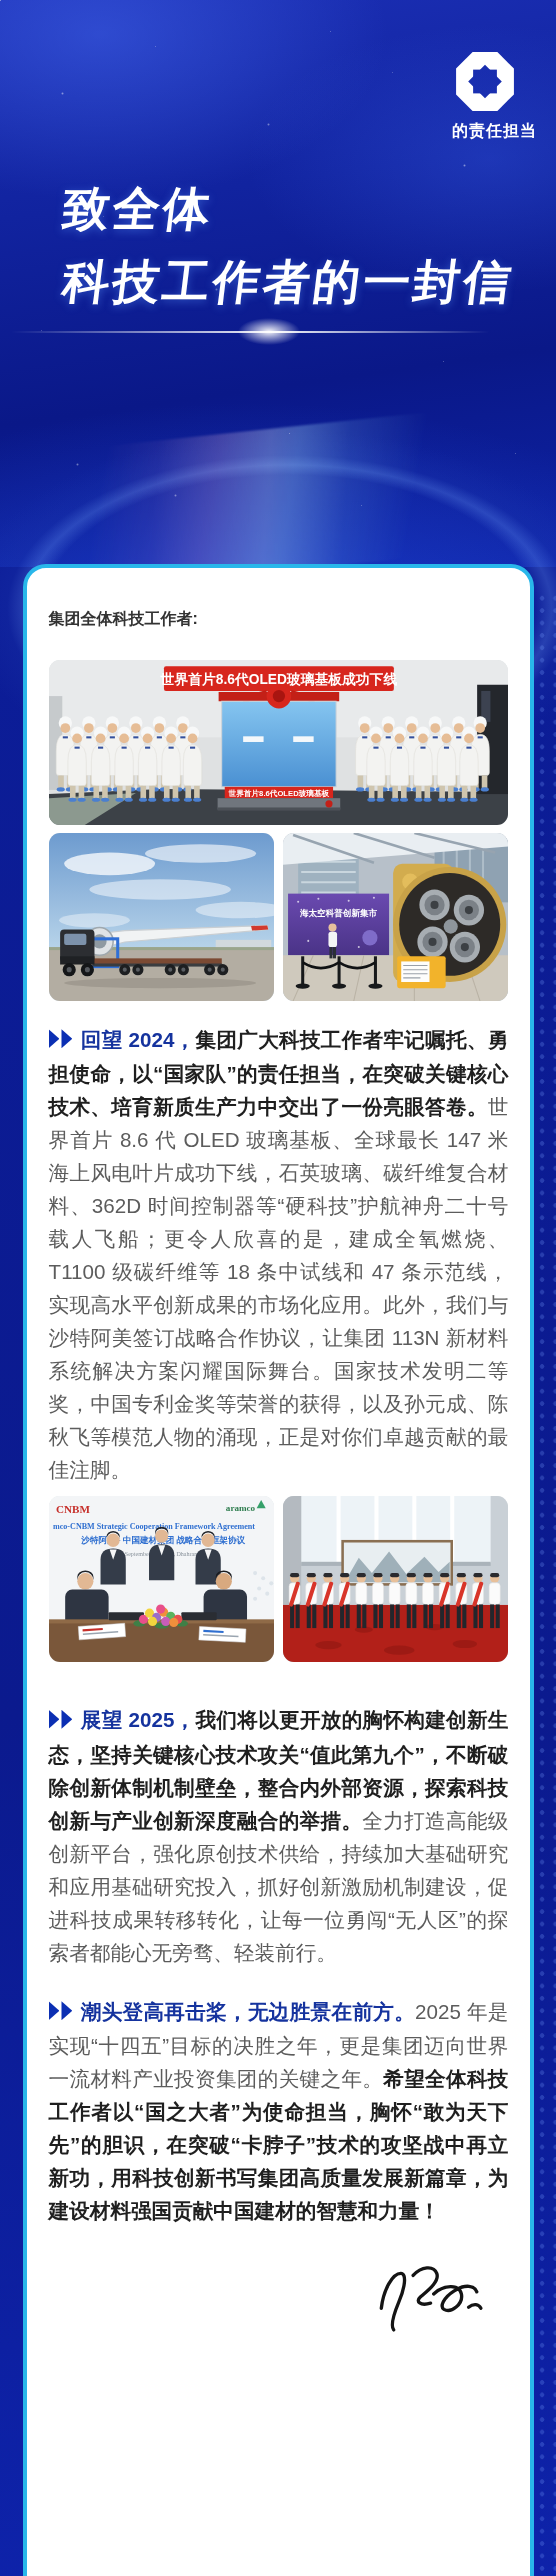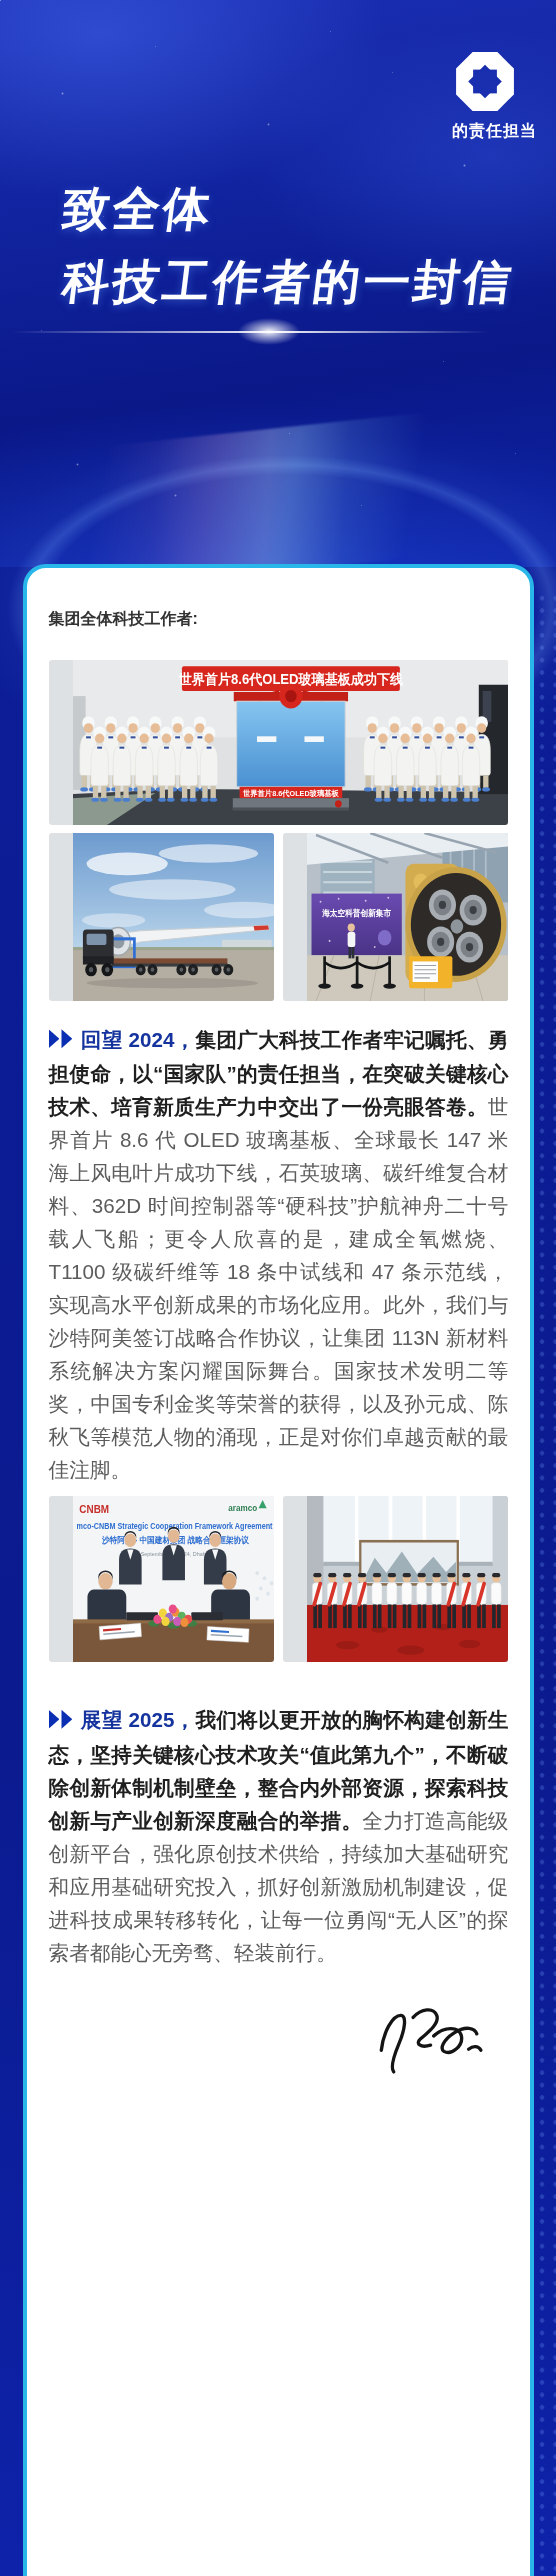--- a/index.html
+++ b/index.html
@@ -51,24 +51,24 @@
     background:#fff;border:4.1px solid #29b7ea;border-radius:23px;padding:37px 21.6px 0;}
   .salutation{margin:0 0 11.3px;font-size:16px;line-height:28px;font-weight:700;color:#333;}
   .para{margin:0;font-size:20.6px;line-height:33px;text-align:justify;color:#5c5c5c;}
   .lead{color:#15339e;font-weight:700;}
   .emph{color:#1f1f1f;font-weight:700;}
   .reg{color:#5c5c5c;font-weight:400;}
   .arrows{display:inline-block;white-space:nowrap;margin-right:8.2px;vertical-align:-1.5px;}
   .arrows i{display:inline-block;width:10.8px;height:19px;background:#0b2fb3;
     clip-path:polygon(0 0,100% 50%,0 100%);}
   .arrows i + i{margin-left:2.1px;}
-  .photo{border-radius:3px;overflow:hidden;background:#dde1e4;padding-left:24px;}
+  .photo{border-radius:11px;overflow:hidden;background:#dde1e4;}
   .photo svg{display:block;width:100%;height:100%;}
   .photo1{height:165px;margin-top:27px;}
-  .prow{display:flex;gap:8.2px;margin-top:7.7px;}
+  .prow{display:flex;gap:8.2px;margin-top:7.7px;font-family:Liberation Serif, serif;}
   .prow .photo{flex:1;height:168px;}
   .prow3{margin-top:10px;align-items:center;}
   .prow3 .photo{height:166px;}
   .p2{margin-top:22px;}
   .p3{margin-top:41px;}
   .p4{margin-top:26px;}
   .closing{margin-top:33px;font-size:20.6px;line-height:33px;color:#5c5c5c;text-align:left;}
   .signoff{margin-top:31px;display:flex;justify-content:flex-end;align-items:center;padding-right:21.6px;}
   .sig{width:120px;height:77px;margin-left:4.1px;flex:none;}
 </style>
@@ -453,20 +453,21 @@
             <use href="#gps" transform="translate(338,150)"></use>
               <use href="#gps" transform="translate(371,150)"></use>
             <use href="#gp" transform="translate(404,150)"></use>
           </g>
         </svg>
       </div>
     </div>
 
     <p class="para p3"><span class="arrows"><i></i><i></i></span><span class="lead">展望 2025，</span><span class="emph">我们将以更开放的胸怀构建创新生态，坚持关键核心技术攻关“值此第九个”，不断破除创新体制机制壁垒，整合内外部资源，探索科技创新与产业创新深度融合的举措。</span><span class="reg">全力打造高能级创新平台，强化原创技术供给，持续加大基础研究和应用基础研究投入，抓好创新激励机制建设，促进科技成果转移转化，让每一位勇闯“无人区”的探索者都能心无旁骛、轻装前行。</span></p>
 
+    <p class="para p4"><span class="arrows"><i></i><i></i></span><span class="lead">潮头登高再击桨，无边胜景在前方。</span><span class="reg">2025 年是实现“十四五”目标的决胜之年，更是集团迈向世界一流材料产业投资集团的关键之年。</span><span class="emph">希望全体科技工作者以“国之大者”为使命担当，胸怀“敢为天下先”的胆识，在突破“卡脖子”技术的攻坚战中再立新功，用科技创新书写集团高质量发展新篇章，为建设材料强国贡献中国建材的智慧和力量！</span></p>
 
 
     <div class="signoff">
 
       <svg class="sig" viewBox="0 0 230 150">
         <g stroke="#141414" stroke-width="6.5" fill="none" stroke-linecap="round">
           <path d="M26,98 C30,62 48,30 64,30 C76,30 72,58 60,86 C50,110 44,132 50,140"></path>
           <path d="M88,34 C104,16 128,14 134,30 C140,46 116,64 102,76 C92,85 102,94 122,88"></path>
           <path d="M128,70 C150,50 178,52 182,70 C186,90 162,108 148,100 C140,95 146,78 168,64 C190,50 208,54 212,66"></path>
           <path d="M196,96 C206,88 216,90 220,98"></path>

